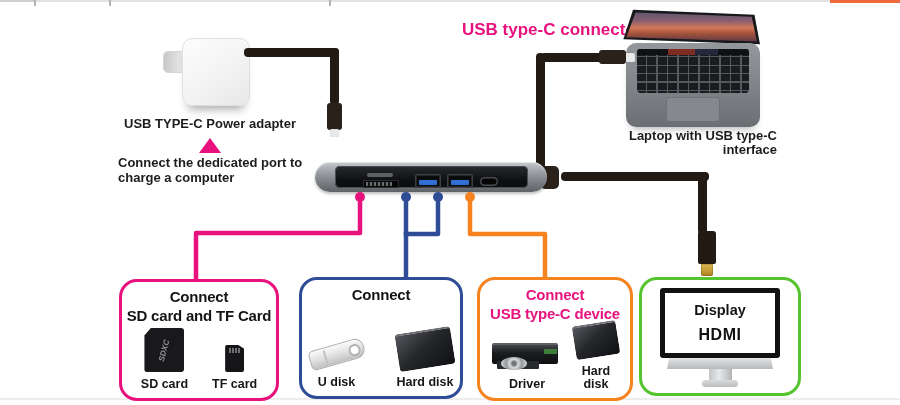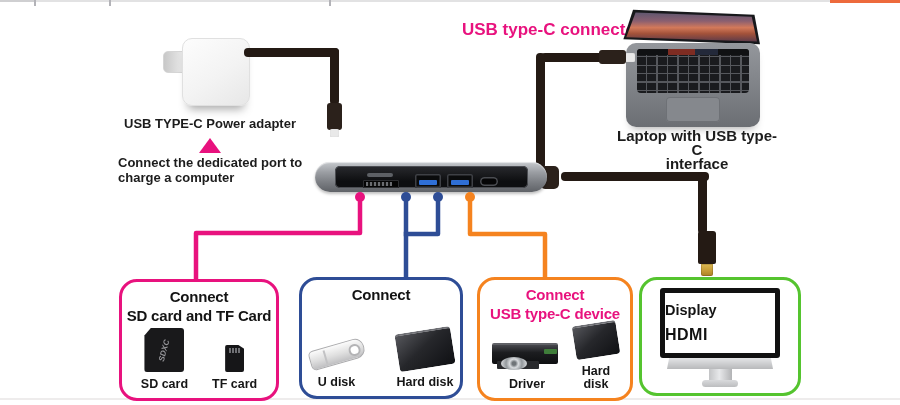--- a/index.html
+++ b/index.html
@@ -46,22 +46,22 @@
     background:linear-gradient(180deg,#94979c 0%,#7c7f84 60%,#6b6e73 100%);
     box-shadow:0 6px 8px -5px rgba(0,0,0,.35);}
   .laptop-keys{left:637px;top:49px;width:112px;height:44px;border-radius:4px;
     background:
       repeating-linear-gradient(90deg,transparent 0 9px,#56585d 9px 10.5px),
       repeating-linear-gradient(180deg,#1a1b1e 0 7px,#56585d 7px 8.5px);}
   .laptop-touchbar{left:637px;top:49px;width:112px;height:6px;border-radius:3px 3px 0 0;
     background:linear-gradient(90deg,#101113 0 28%,#7e2c22 28% 52%,#23293a 52% 72%,#101113 72%);}
   .laptop-trackpad{left:666px;top:97px;width:54px;height:25px;border-radius:4px;
     background:#85888d;box-shadow:inset 0 0 0 1px #6e7176;}
-  .laptop-caption{left:617px;top:129px;width:160px;text-align:center;
-    font-size:15px;font-weight:600;line-height:14px;color:#1c1c1c;}
+  .laptop-caption{left:617px;top:129px;width:160px;text-align:right;
+    font-size:13px;font-weight:600;line-height:14px;color:#1c1c1c;}
 
   
   .hub{left:315px;top:162px;width:232px;height:30px;border-radius:15px;
     background:linear-gradient(180deg,#c6c9cd 0%,#9a9da2 35%,#7d8085 65%,#5f6267 100%);
     box-shadow:inset 0 1px 1px rgba(255,255,255,.6),0 2px 3px rgba(0,0,0,.25);}
   .hub-face{position:absolute;left:20px;top:4px;width:193px;height:22px;border-radius:5px;
     background:linear-gradient(180deg,#292a2e 0%,#0d0e10 70%);
     box-shadow:inset 0 0 0 1px #4b4d52;}
   .hub-sd-slot{position:absolute;left:32px;top:7px;width:26px;height:4px;border-radius:2px;background:#5d6065;}
   .hub-tf-slot{position:absolute;left:28px;top:14px;width:36px;height:8px;border-radius:1px;background:#040404;
@@ -122,21 +122,21 @@
   .driver-body{position:absolute;left:0;top:3px;width:66px;height:19px;border-radius:2px;
     background:linear-gradient(180deg,#46474c 0%,#1c1d20 40%,#0e0f11 100%);border-top:2px solid #606166;}
   .driver-tray{position:absolute;left:5px;top:21px;width:42px;height:8px;background:#292a2d;border-radius:1px;}
   .driver-disc{position:absolute;left:9px;top:17px;width:26px;height:13px;border-radius:50%;
     background:radial-gradient(circle at 50% 50%,#6f7478 12%,#d9dcdf 30%,#93989c 55%,#c5c8cb 80%);}
   .driver-led{position:absolute;right:5px;top:9px;width:13px;height:5px;background:#3f7d3a;border-radius:1px;}
 
   
   .monitor{display:flex;flex-direction:column;align-items:center;margin-top:8px;}
   .monitor-screen{width:110px;height:60px;border:5px solid #111;border-radius:3px;background:#fff;
-    display:flex;flex-direction:column;justify-content:center;gap:8px;}
+    display:flex;flex-direction:column;align-items:center;justify-content:center;gap:8px;}
   .monitor-line1{font-size:14.5px;font-weight:600;color:#141414;}
   .monitor-line2{font-size:16px;font-weight:bold;letter-spacing:.5px;color:#111;}
   .monitor-chin{width:106px;height:11px;background:linear-gradient(180deg,#e4e5e7,#b8b9bb);
     clip-path:polygon(2% 0,98% 0,100% 100%,0 100%);}
   .monitor-neck{width:23px;height:11px;background:linear-gradient(90deg,#c3c4c6,#e7e8ea 45%,#b2b3b5);}
   .monitor-base{width:36px;height:7px;border-radius:4px;background:linear-gradient(180deg,#d9dadc,#bcbdbf);}
 </style>
 </head>
 <body>
 

